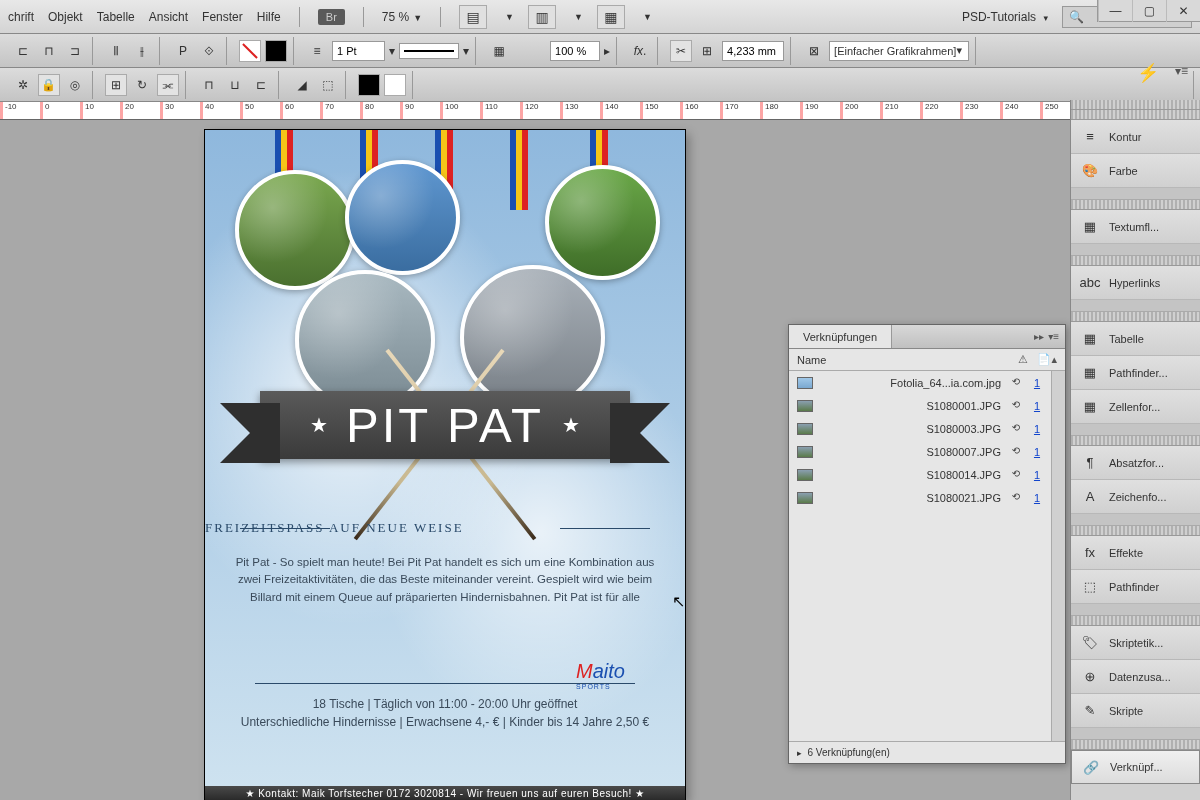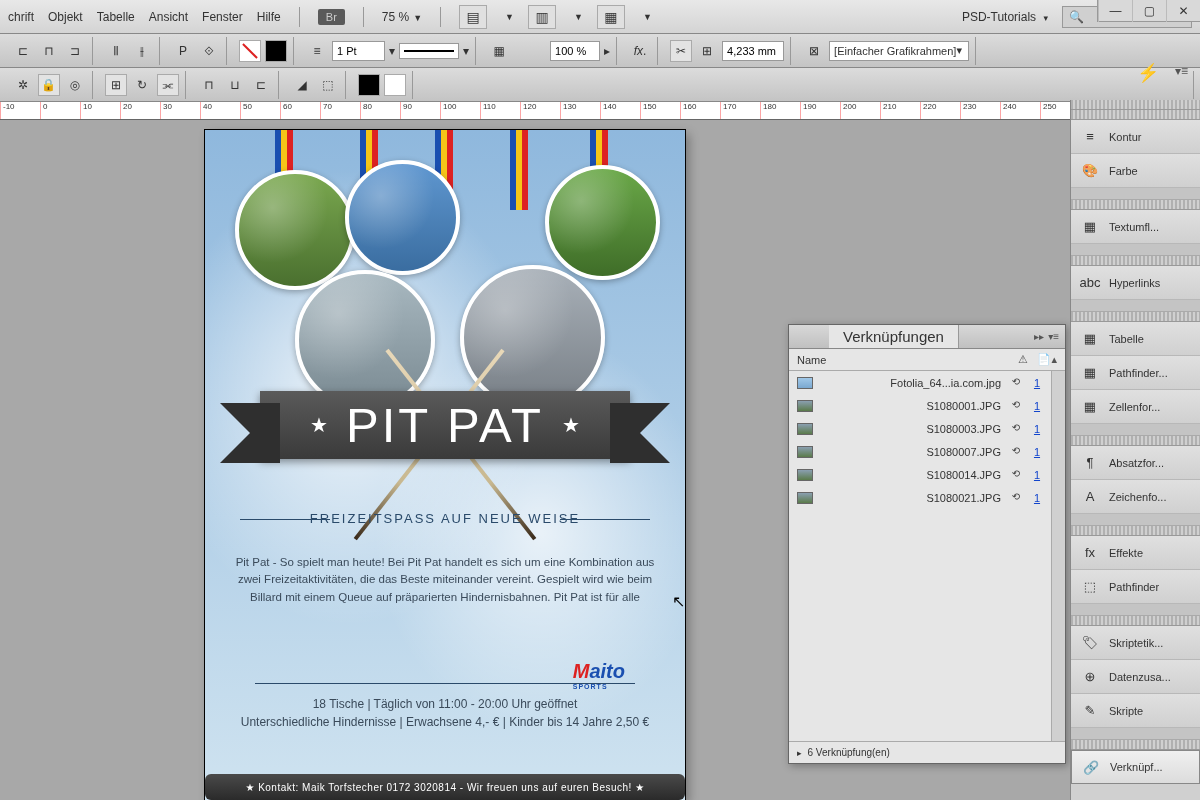--- a/index.html
+++ b/index.html
@@ -27,21 +27,21 @@
 .optbar .ico { width: 22px; height: 22px; display: inline-flex; align-items: center; justify-content: center; background: #e3e3e3; border: 1px solid #aaa; font-size: 12px; }
 .optbar .ico.noborder { background: transparent; border: none; }
 .optbar input[type=text] { height: 20px; border: 1px solid #999; background: #fff; font-size: 11px; padding: 0 4px; }
 .optbar .stroke-prev { width: 60px; height: 16px; background: #fff; border: 1px solid #999; display: flex; align-items: center; justify-content: center; }
 .optbar .stroke-prev::after { content: ""; width: 50px; height: 2px; background: #000; }
 .optbar .frame-select { width: 140px; height: 20px; border: 1px solid #999; background: #fff; font-size: 11px; padding: 0 4px; display: flex; align-items: center; justify-content: flex-start; }
 
 
 .ruler { height: 18px; background: #fff; border-bottom: 1px solid #666; position: relative; overflow: hidden; font-size: 8px; }
 .ruler .ticks { display: flex; position: absolute; left: 0; top: 0; height: 100%; }
-.ruler .tick { width: 40px; border-left: 1px solid #fca5a5; height: 100%; position: relative; display: flex; align-items: flex-start; padding-left: 2px; }
+.ruler .tick { width: 40px; border-left: 3px solid #fca5a5; height: 100%; position: relative; display: flex; align-items: flex-start; padding-left: 2px; }
 .ruler .scroll-right { position: absolute; right: 0; top: 0; width: 14px; height: 18px; background: #d0d0d0; border-left: 1px solid #888; display:flex;align-items:center;justify-content:center;font-size:9px;}
 
 
 .canvas-area { position: absolute; left: 0; top: 120px; right: 130px; bottom: 0; background: #a8a8a8; overflow: hidden; }
 
 
 .page { position: absolute; left: 205px; top: 10px; width: 480px; height: 670px; background: linear-gradient(#b7d3e8,#dfeaf2); box-shadow: 0 0 0 1px #000, 4px 4px 10px rgba(0,0,0,0.3); overflow: hidden; }
 .page .sky { position: absolute; inset: 0; background: radial-gradient(ellipse at 30% 40%, rgba(255,255,255,0.8), transparent 40%), radial-gradient(ellipse at 70% 60%, rgba(255,255,255,0.7), transparent 35%), linear-gradient(#8fb8dd,#cfe3f0); }
 .medal-strip { position: absolute; top: 0; width: 18px; height: 80px; display: flex; }
 .medal-strip span { flex: 1; }
@@ -60,39 +60,39 @@
 .banner .ribbon::before, .banner .ribbon::after { content: ""; position: absolute; top: 12px; width: 0; height: 0; border: 30px solid #2f2f2f; }
 .banner .ribbon::before { left: -40px; border-left-color: transparent; }
 .banner .ribbon::after { right: -40px; border-right-color: transparent; }
 .banner .title { color: #fff; font-size: 49px; font-weight: 400; letter-spacing: 3px; font-family: Arial, sans-serif; }
 .banner .star { color: #fff; font-size: 20px; }
 
 .cue { position: absolute; width: 4px; height: 240px; background: linear-gradient(#e8d8b8,#c8b890 70%,#3a2a1a); top: 220px; transform-origin: top center; }
 .cue1 { left: 180px; transform: rotate(-38deg); }
 .cue2 { right: 180px; transform: rotate(38deg); }
 
-.subtitle { position: absolute; top: 381px; left: 0; right: 0; text-align: center; font-size: 13px; letter-spacing: 2px; color: #2a4a6a; font-weight: 500; }
+.subtitle { position: absolute; top: 390px; left: 0; right: 0; text-align: left; font-size: 13px; letter-spacing: 2px; color: #2a4a6a; font-weight: 500; font-family: Liberation Serif, serif; }
 .subtitle::before, .subtitle::after { content: ""; position: absolute; top: 50%; width: 90px; height: 1px; background: #2a4a6a; }
 .subtitle::before { left: 35px; } .subtitle::after { right: 35px; }
 
 .bodytxt { position: absolute; top: 424px; left: 30px; right: 30px; text-align: center; font-size: 11.5px; line-height: 1.5; color: #3a4a5a; }
 
-.logo { position: absolute; top: 530px; right: 60px; font-size: 20px; font-weight: bold; font-style: italic; }
+.logo { position: absolute; top: 530px; right: 60px; font-size: 20px; font-weight: normal; font-style: italic; }
 .logo .m { color: #d22; } .logo .rest { color: #1a4fb0; }
 .logo .sub { font-size: 7px; display: block; color: #1a4fb0; font-style: normal; letter-spacing: 1px;}
 
 .info { position: absolute; top: 565px; left: 20px; right: 20px; text-align: center; font-size: 12px; color: #3a4a5a; line-height: 1.5; }
 .info::before { content: ""; position: absolute; top: -12px; left: 30px; right: 30px; height: 1px; background: #2a4a6a; }
 
-.footer { position: absolute; bottom: 0; left: 0; right: 0; height: 26px; background: linear-gradient(#4a4a4a,#2a2a2a); color: #fff; font-size: 10px; display: flex; align-items: center; justify-content: center; letter-spacing: 0.5px; border-radius: 6px; }
+.footer { position: absolute; bottom: 0; left: 0; right: 0; height: 14px; background: linear-gradient(#4a4a4a,#2a2a2a); color: #fff; font-size: 10px; display: flex; align-items: center; justify-content: center; letter-spacing: 0.5px; }
 
 
 .links-panel { position: absolute; left: 788px; top: 324px; width: 278px; height: 440px; background: #e6e6e6; border: 1px solid #666; box-shadow: 2px 2px 8px rgba(0,0,0,0.3); display: flex; flex-direction: column; }
 .links-panel .tabrow { height: 24px; background: linear-gradient(#d8d8d8,#c0c0c0); border-bottom: 1px solid #888; display: flex; align-items: center; }
-.links-panel .tab { padding: 0 14px; height: 100%; display: flex; align-items: center; background: #e6e6e6; border-right: 1px solid #999; font-size: 15px; margin-left: 40px; }
+.links-panel .tab { padding: 0 14px; height: 100%; display: flex; align-items: center; background: #e6e6e6; border-right: 1px solid #999; font-size: 11px; }
 .links-panel .tabrow .ctrls { margin-left: auto; display: flex; gap: 4px; padding-right: 6px; font-size: 10px; color: #555; }
 .links-panel .header { height: 22px; border-bottom: 1px solid #aaa; display: flex; align-items: center; padding: 0 8px; font-size: 11px; justify-content: space-between; }
 .links-panel .header .hcols { display: flex; gap: 10px; font-size: 11px; color: #555; }
 .links-panel .list { flex: 1; overflow: auto; }
 .links-panel .row { height: 23px; display: flex; align-items: center; padding: 0 8px; gap: 8px; font-size: 11px; }
 .links-panel .row .thumb { width: 16px; height: 12px; background: linear-gradient(#8a9fb0,#5a7a4a); border: 1px solid #666; }
 .links-panel .row .thumb.sky { background: linear-gradient(#a0c8e8,#7aa8d0); }
 .links-panel .row .fname { flex: 1; text-align: right; }
 .links-panel .row .lk { width: 14px; height: 14px; font-size: 10px; color: #444; text-align: center; }
 .links-panel .row .cnt { color: #14c; text-decoration: underline; width: 12px; text-align: center; }

